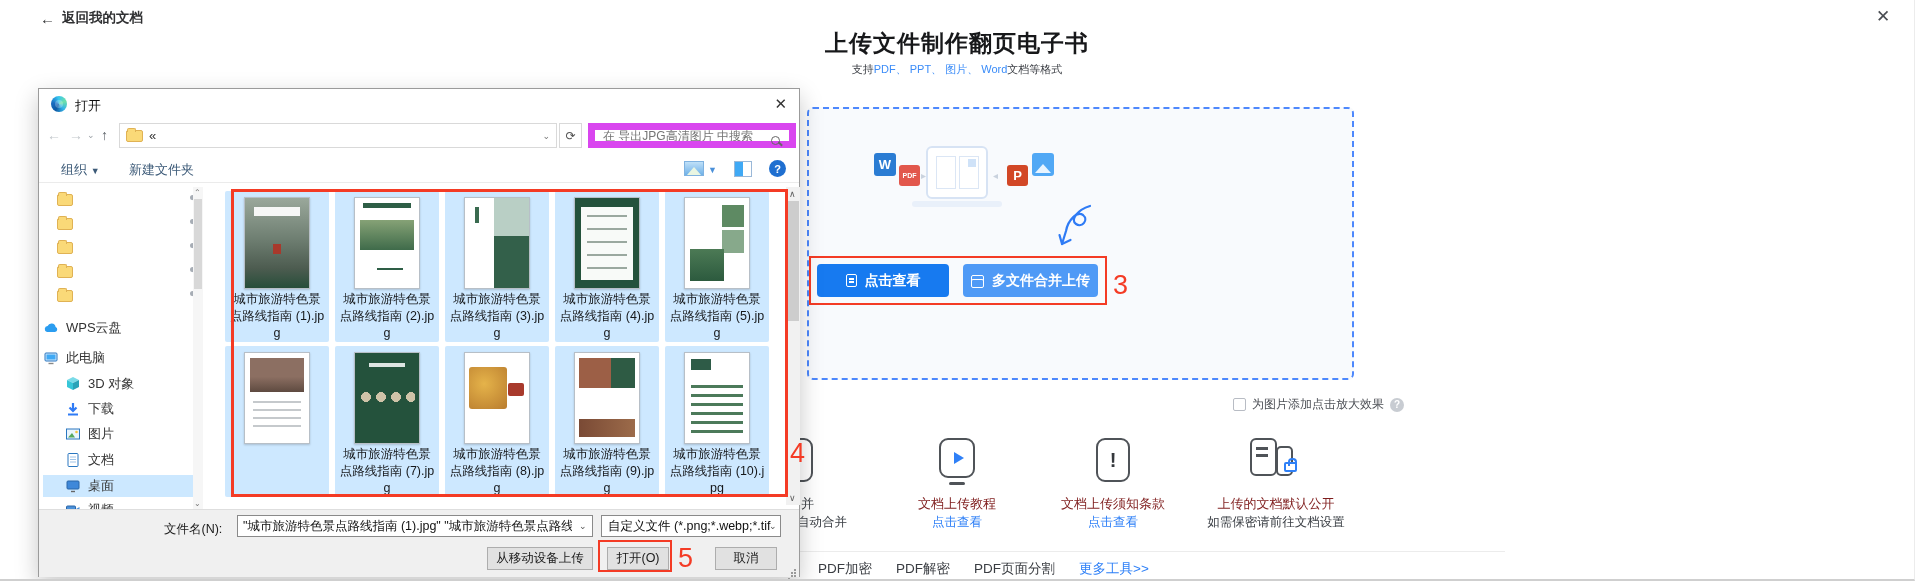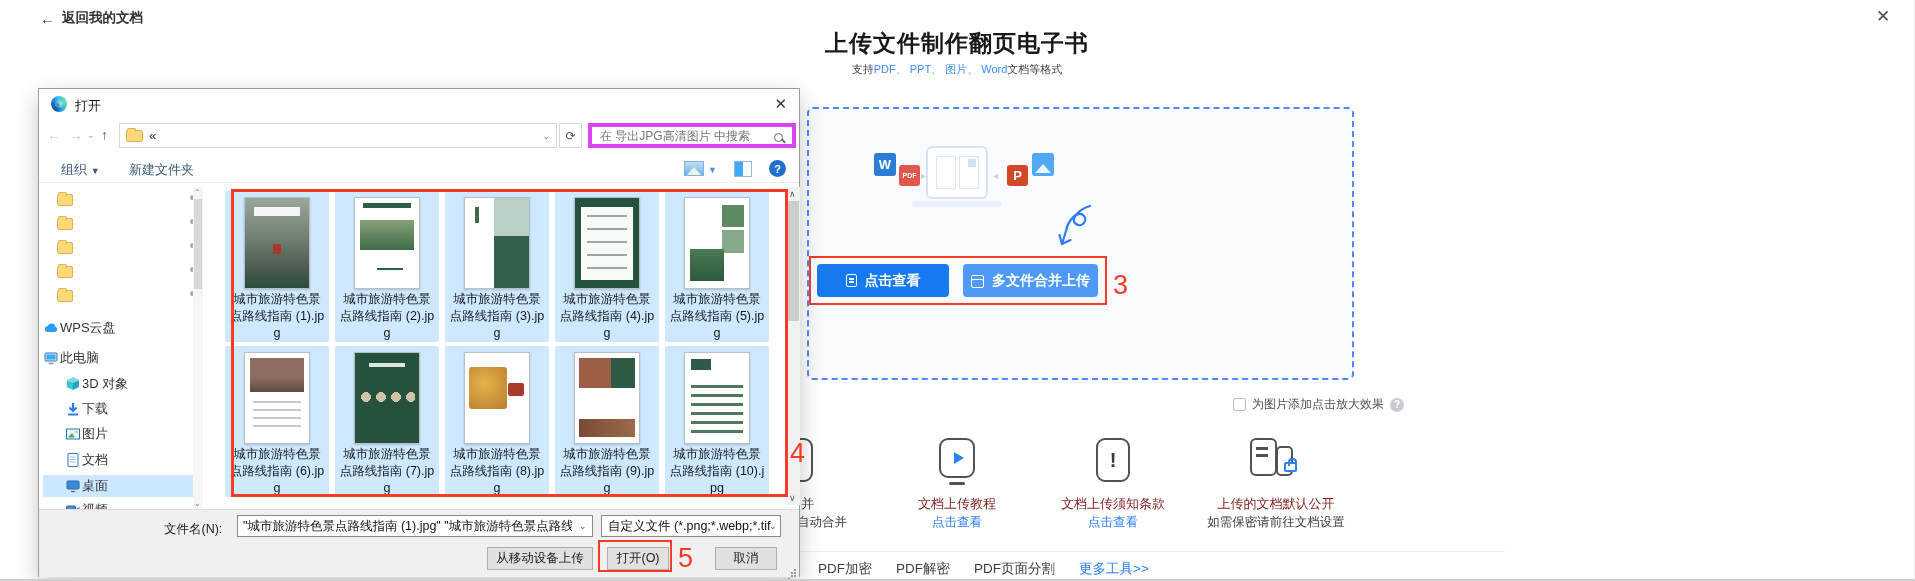--- a/index.html
+++ b/index.html
@@ -89,38 +89,38 @@
   .addr-row { position:absolute; left:0; top:34px; width:100%; height:26px; }
   .nav-ic { position:absolute; top:4px; font-size:14px; color:#c3c7cc; cursor:pointer; }
   .nav-back { left:8px; } .nav-fwd { left:30px; }
   .nav-drop { left:48px; top:7px; font-size:9px; color:#9aa0a6; }
   .nav-up { left:62px; color:#5a5f66; }
   .crumb { position:absolute; left:80px; top:0; width:438px; height:25px; border:1px solid #d9d9d9; background:#fff; display:flex; align-items:center; padding:0 6px; gap:6px; font-size:13px; color:#333; }
   .crumb .cd { margin-left:auto; font-size:9px; color:#777; }
   .fold { width:17px; height:12px; background:#fad978; border:1px solid #e0b254; border-radius:2px; position:relative; }
   .fold::before { content:""; position:absolute; left:0; top:-3px; width:7px; height:3px; background:#fad978; border:1px solid #e0b254; border-bottom:none; border-radius:2px 2px 0 0; }
   .refresh-btn { position:absolute; left:520px; top:0; width:23px; height:25px; border:1px solid #d9d9d9; background:#fff; display:flex; align-items:center; justify-content:center; font-size:12px; color:#555; cursor:pointer; }
-  .search-box { position:absolute; left:549px; top:0; width:208px; height:25px; border:4px solid #d946ef; background:#fff; }
+  .search-box { position:absolute; left:549px; top:0; width:208px; height:25px; border:7px solid #d946ef; background:#fff; }
   .search-box input { position:absolute; left:0; top:0; width:100%; height:100%; border:none; outline:none; padding:0 24px 0 8px; font-size:12px; color:#555; font-family:"Liberation Sans",sans-serif; background:transparent; }
   .search-glyph { position:absolute; right:6px; top:5px; width:13px; height:13px; }
   .search-glyph::before { content:""; position:absolute; left:1px; top:1px; width:7px; height:7px; border:1.5px solid #666; border-radius:50%; }
   .search-glyph::after { content:""; position:absolute; left:8px; top:8px; width:5px; height:1.5px; background:#666; transform:rotate(45deg); }
   .cmd-row { position:absolute; left:0; top:66px; width:100%; height:28px; border-bottom:1px solid #ebebeb; font-size:13px; color:#3c5a78; }
   .cmd-org { position:absolute; left:22px; top:6px; cursor:pointer; }
   .cmd-org .car { font-size:9px; color:#3c5a78; }
   .cmd-new { position:absolute; left:90px; top:6px; cursor:pointer; }
   .view-ic { position:absolute; top:6px; width:20px; height:15px; border:1px solid #7fb2e0; background:linear-gradient(180deg,#bfe0f8,#6fb1e8); overflow:hidden; cursor:pointer; }
   .view-ic .m { position:absolute; bottom:0; left:2px; width:0; height:0; border-left:7px solid transparent; border-right:7px solid transparent; border-bottom:8px solid #e9f6e2; }
   .view-car { position:absolute; left:669px; top:10px; font-size:9px; color:#4a90d9; cursor:pointer; }
   .cols-ic { position:absolute; left:695px; top:6px; width:18px; height:16px; border:1px solid #9ab8d8; background:#fff; cursor:pointer; }
   .cols-ic::before { content:""; position:absolute; left:0; top:0; width:8px; height:14px; background:#3fa9f5; }
   .help-ic { position:absolute; left:730px; top:5px; width:17px; height:17px; border-radius:50%; background:#1f6fd0; color:#fff; font-size:11px; font-weight:bold; display:flex; align-items:center; justify-content:center; cursor:pointer; }
 
   
-  .side-item { position:absolute; left:4px; width:160px; height:22px; display:flex; align-items:center; gap:1px; font-size:13px; color:#333; cursor:pointer; }
+  .side-item { position:absolute; left:4px; width:160px; height:22px; display:flex; align-items:center; gap:7px; font-size:13px; color:#333; cursor:pointer; }
   .side-item.sel { background:#cce8ff; }
   .ind1 { padding-left:14px; } .ind2 { padding-left:22px; }
   .pin { position:absolute; left:141px; top:5px; width:12px; height:12px; }
   .pin::before { content:""; position:absolute; left:6px; top:1px; width:5px; height:5px; border-radius:50%; background:#a7adb5; }
   .pin::after { content:""; position:absolute; left:2px; top:5px; width:6px; height:1.6px; background:#a7adb5; transform:rotate(135deg); transform-origin:right center; }
   .sic { width:16px; height:16px; flex:0 0 16px; }
   .side-scroll { position:absolute; left:154px; top:98px; width:10px; height:322px; background:#f6f6f6; }
   .side-scroll .a { position:absolute; left:1px; font-size:8px; color:#777; }
   .scroll-thumb { position:absolute; left:1px; width:8px; background:#d8d8d8; }
 
@@ -393,21 +393,20 @@
       <div class="tile">
           <div class="thumb v4"></div>
           <div class="fname">城市旅游特色景点路线指南 (4).jpg</div>
         </div>
       <div class="tile">
           <div class="thumb v5"></div>
           <div class="fname">城市旅游特色景点路线指南 (5).jpg</div>
         </div>
       <div class="tile">
           <div class="thumb v6"></div>
-          <div class="fname">城市旅游特色景点路线指南 (6).jpg</div>
         </div>
       <div class="tile">
           <div class="thumb v7"></div>
           <div class="fname">城市旅游特色景点路线指南 (7).jpg</div>
         </div>
       <div class="tile">
           <div class="thumb v8"></div>
           <div class="fname">城市旅游特色景点路线指南 (8).jpg</div>
         </div>
       <div class="tile">

